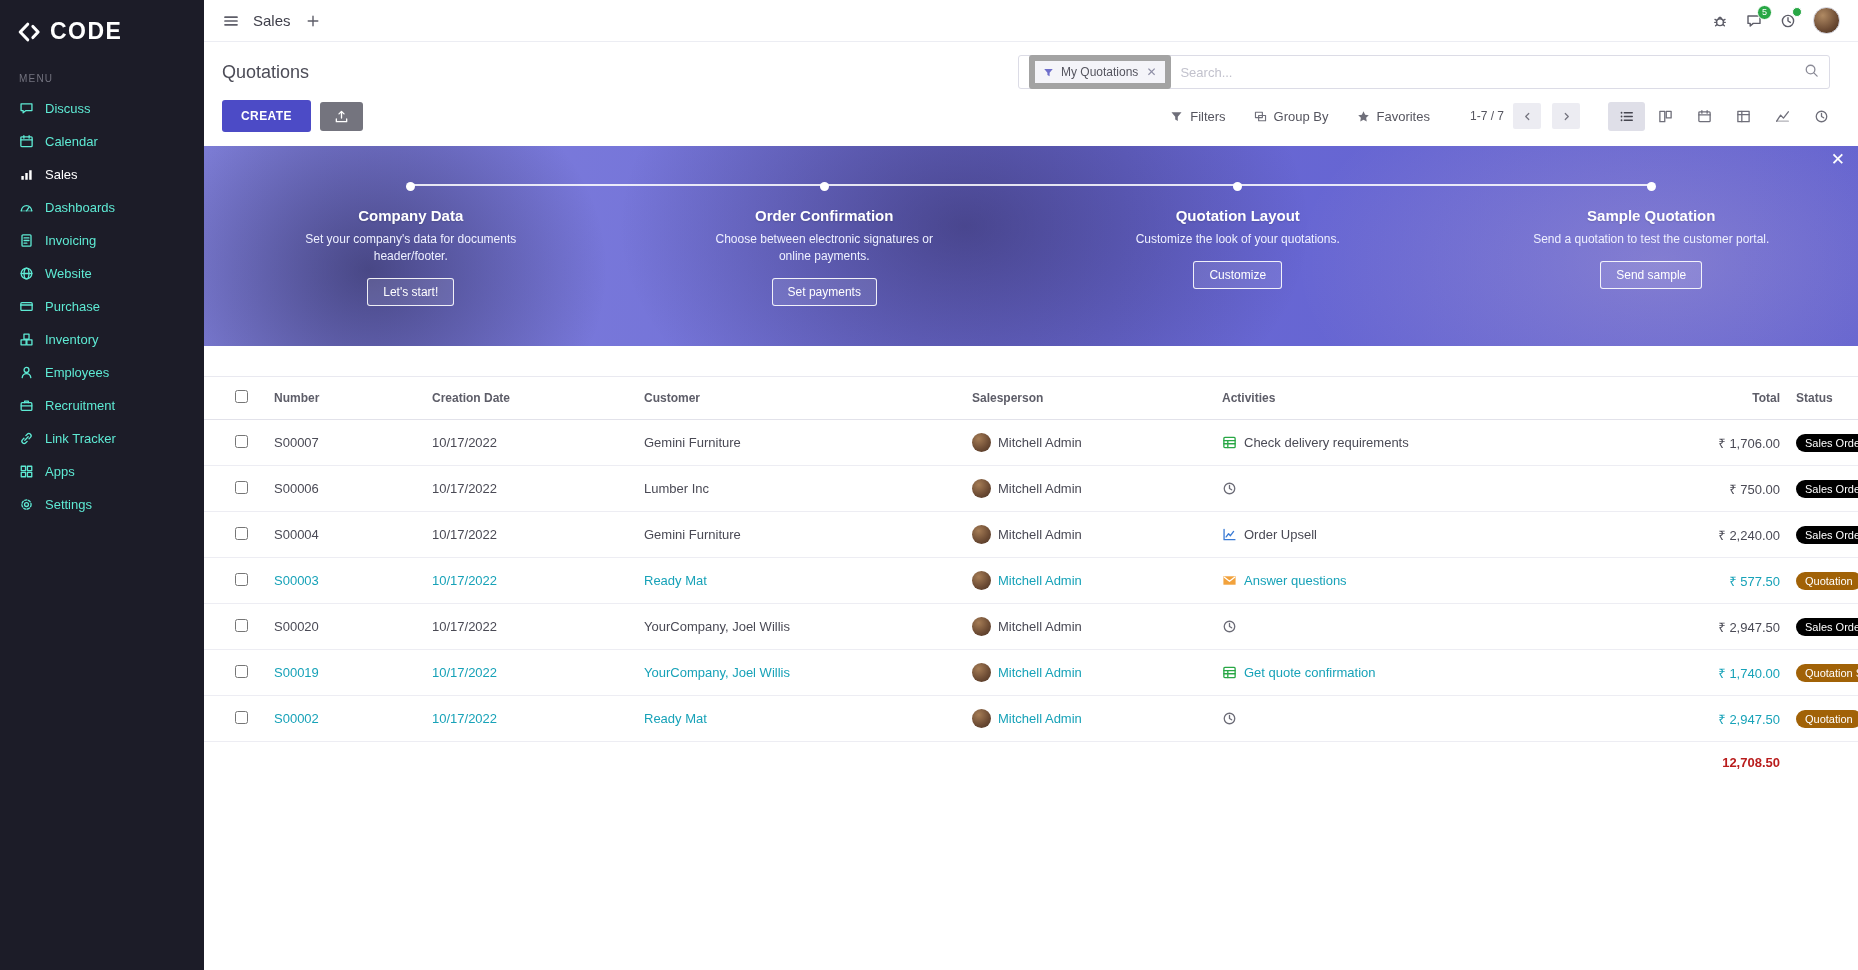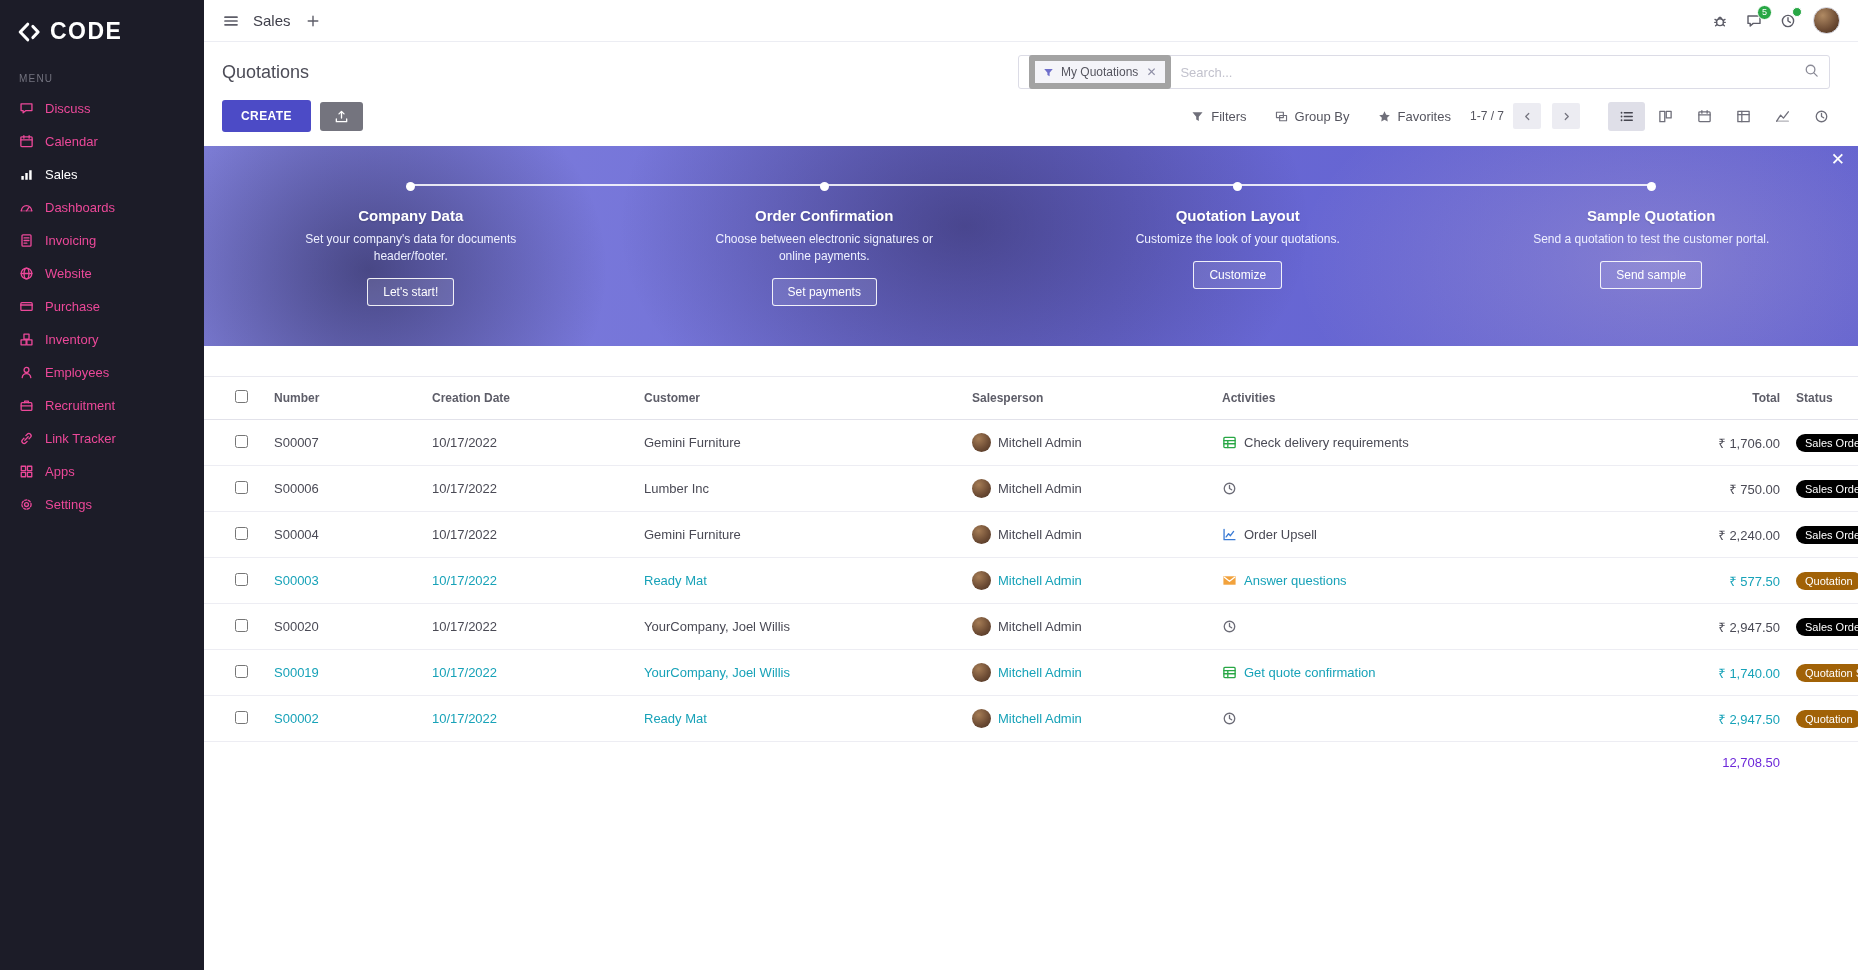--- a/index.html
+++ b/index.html
@@ -9,21 +9,21 @@
 
   
   .ic{stroke:currentColor;fill:none;stroke-width:1.4;stroke-linecap:round;stroke-linejoin:round}
 
   
   .sidebar{width:204px;background:#1c1c28;flex-shrink:0;display:flex;flex-direction:column}
   .logo{display:flex;align-items:center;gap:8px;padding:18px 16px 12px;color:#fff}
   .logo .ic{width:26px;height:26px}
   .logo-text{font-size:23px;font-weight:bold;letter-spacing:1.5px}
   .menu-label{font-size:10px;letter-spacing:1.2px;color:#73737f;padding:16px 19px 8px}
-  .side-item{display:flex;align-items:center;gap:11px;padding:9px 19px;font-size:13px;color:#ec4899;cursor:pointer;text-decoration:none}
+  .side-item{display:flex;align-items:center;gap:11px;padding:9px 19px;font-size:13px;color:#5eead4;cursor:pointer;text-decoration:none}
   .side-item.active{color:#fff}
   .s-icon{width:15px;height:15px;flex-shrink:0}
 
   
   .main{flex:1;display:flex;flex-direction:column;min-width:0}
   .topbar{height:42px;background:#fff;border-bottom:1px solid #ecedf3;display:flex;align-items:center;padding:0 18px;gap:13px;flex-shrink:0}
   .tb-ibtn{position:relative;background:none;border:none;color:#5d5d68;cursor:pointer;width:18px;height:18px;padding:0;display:flex;align-items:center;justify-content:center}
   .tb-ibtn .ic{width:16px;height:16px}
   .tb-title{font-size:15px;color:#3e3e49}
   .tb-right{margin-left:auto;display:flex;align-items:center;gap:16px}
@@ -44,21 +44,21 @@
   .search-btn{background:none;border:none;color:#8b8b97;cursor:pointer;padding:0}
   .search-btn .ic{width:15px;height:15px}
 
   .ctrl-row2{display:flex;align-items:center;margin-top:11px}
   .btn-create{background:#4c4bc6;color:#fff;border:none;border-radius:3px;padding:9px 19px;font-size:12px;font-weight:bold;letter-spacing:.4px;cursor:pointer}
   .btn-import{background:#74747e;color:#fff;border:none;border-radius:3px;padding:7px 14px;margin-left:9px;cursor:pointer;display:flex;align-items:center}
   .btn-import .ic{width:15px;height:15px}
   .ctrl-tools{display:flex;align-items:flex-end;gap:28px;margin-left:auto;color:#55555f;font-size:13px}
   .tool{display:flex;gap:7px;align-items:center;cursor:pointer;background:none;border:none;font-size:13px;color:#55555f;font-family:inherit}
   .tool .ic{width:13px;height:13px;color:#6f6f7a}
-  .pager{display:flex;align-items:center;gap:9px;margin-left:19px}
+  .pager{display:flex;align-items:center;gap:9px;margin-left:40px}
   .pager-text{font-size:12px;color:#55555f}
   .pg-btn{width:28px;height:26px;background:#ececf2;border:none;border-radius:2px;color:#74747f;display:flex;align-items:center;justify-content:center;cursor:pointer}
   .pg-btn + .pg-btn{margin-left:2px}
   .pg-btn .ic{width:11px;height:11px}
   .views{display:flex;margin-left:28px;gap:2px}
   .view-btn{width:37px;height:29px;background:transparent;border:none;color:#6f6f7a;display:flex;align-items:center;justify-content:center;border-radius:3px;cursor:pointer}
   .view-btn.active{background:#dfdfe8;color:#45454f}
   .v-icon{width:15px;height:15px}
 
   
@@ -88,21 +88,21 @@
   tr.accent td{color:#17a2b8}
   .avatar{width:19px;height:19px;border-radius:50%;display:inline-block;vertical-align:-5px;margin-right:7px;background:radial-gradient(circle at 35% 30%,#a57c55,#6b4a33 60%,#4a3324)}
   .a-icon{width:15px;height:15px;vertical-align:-3px;margin-right:7px}
   .a-spreadsheet{color:#28a745}
   .a-chart{color:#3a7bd5}
   .a-envelope{color:#f2a23c}
   .a-clock{color:#6d6d78}
   .badge{display:inline-block;padding:3px 9px;border-radius:10px;font-size:11px;color:#fff;white-space:nowrap}
   .badge.success{background:#000000}
   .badge.info{background:#a16207}
-  tfoot td{padding:13px 6px;border-bottom:none;font-weight:normal;color:#6d28d9}
+  tfoot td{padding:13px 6px;border-bottom:none;font-weight:bold;color:#b91c1c}
 </style>
 </head>
 <body>
 
 <svg width="0" height="0" style="position:absolute" aria-hidden="true">
   <symbol id="i-logo" viewBox="0 0 16 16">
       <path d="M7.2 3.2L2.6 8l4.6 4.8M10.4 4.6L13.6 8l-3.2 3.4" stroke-width="1.9"></path>
     </symbol>
   <symbol id="i-menu" viewBox="0 0 16 16">
       <path d="M2 4.2h12M2 8h12M2 11.8h12" stroke-width="1.7"></path>

